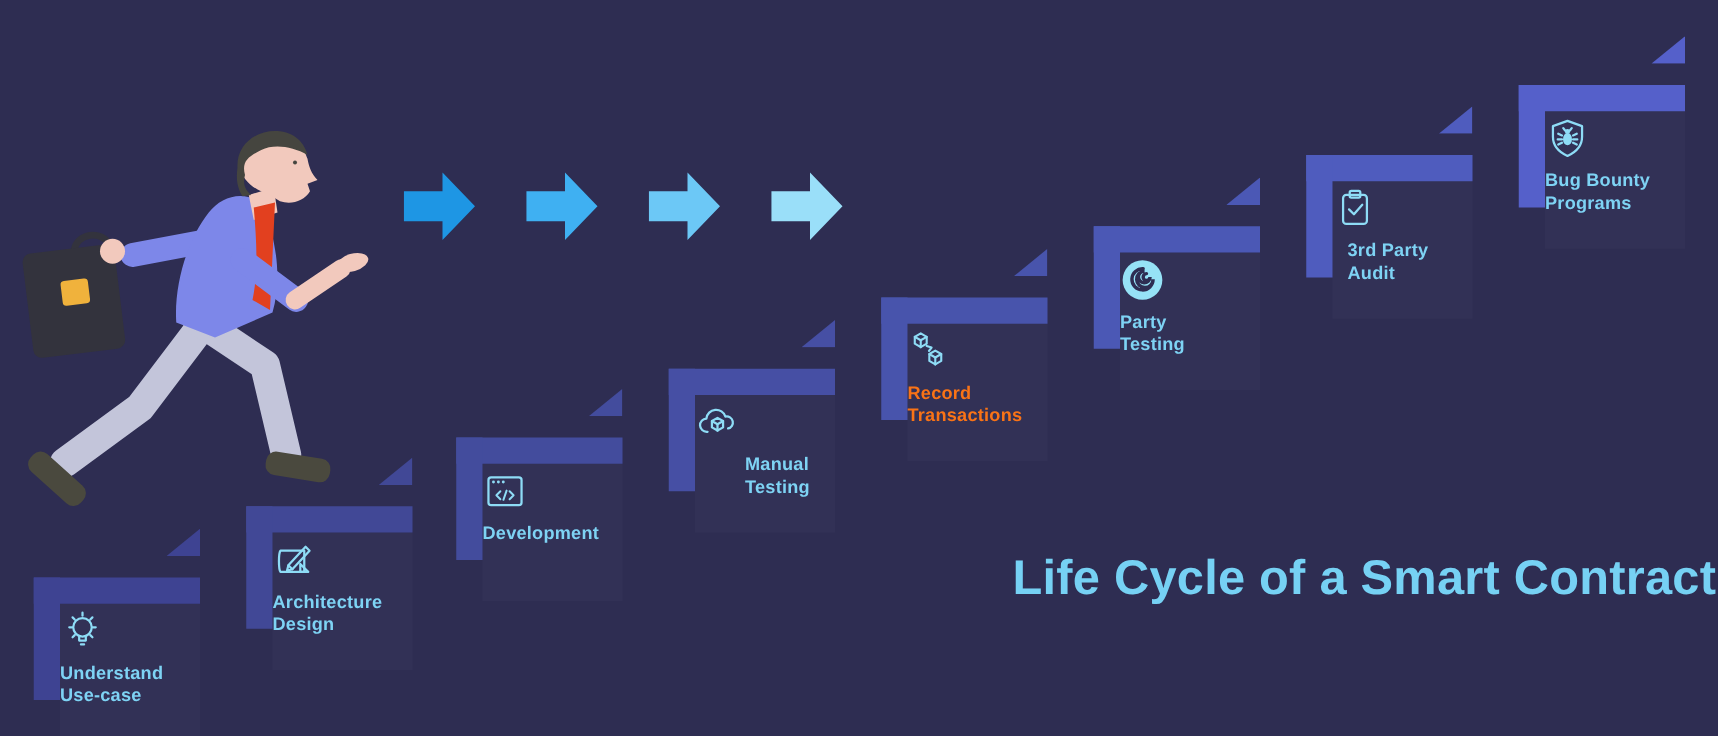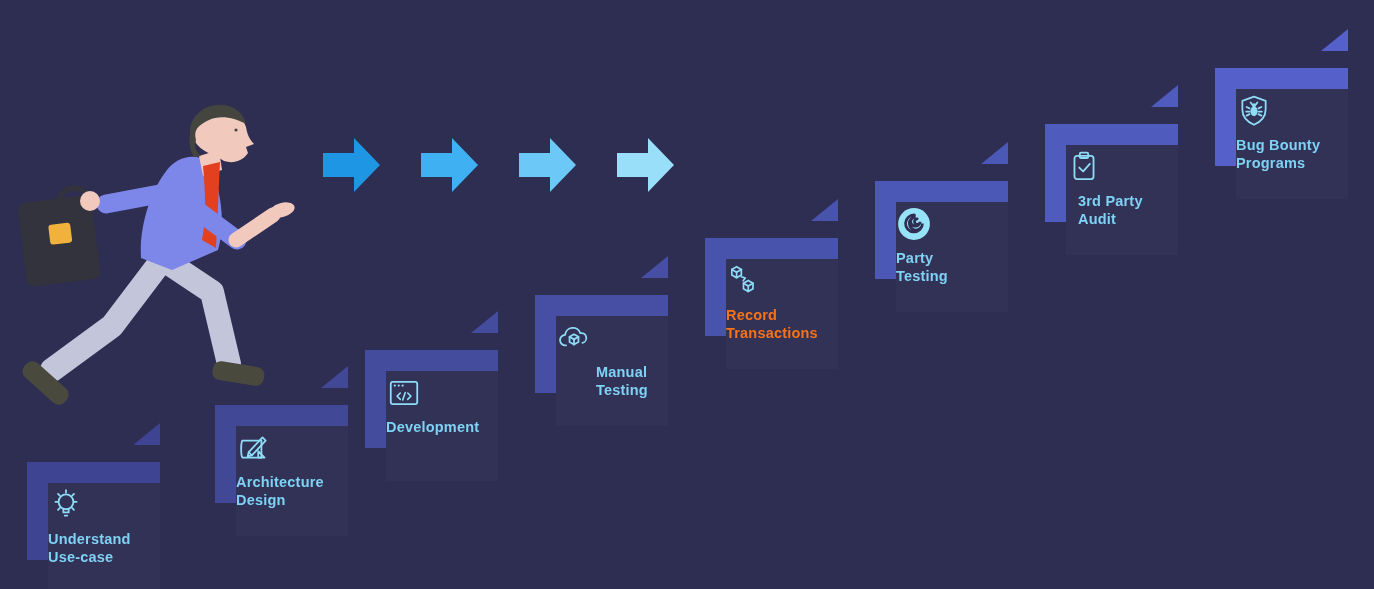--- a/index.html
+++ b/index.html
@@ -97,21 +97,21 @@
           <path d="M15.8,27 L18.2,27"></path>
           <path d="M17,3 L17,5.2 M7,14 L9.2,14 M24.8,14 L27,14 M9.5,6.5 L11.1,8.1 M24.5,6.5 L22.9,8.1 M9.5,21.5 L11.1,19.9 M24.5,21.5 L22.9,19.9"></path>
         </g>
       </svg>
     </div>
     <div class="label" style="color: rgb(126, 211, 244);">
       <span>Understand</span><br><span>Use-case</span>
     </div>
   </div>
 
-  <div class="step" style="left:215px;top:405px">
+  <div class="step" style="left:197px;top:405px">
     <div class="tri" style="background: rgb(65, 72, 150);"></div>
     <div class="inner"></div>
     <div class="bar-h" style="background: rgb(65, 72, 150);"></div>
     <div class="bar-v" style="background: rgb(65, 72, 150);"></div>
     <div class="icon">
       <svg viewBox="0 0 34 34" width="36" height="36">
         <g fill="none" stroke-width="1.7" stroke-linecap="round" stroke-linejoin="round" stroke="#8edcf6">
           <path d="M6,10 L24,10 L24,26 L6,26 C4.5,24 4.5,12 6,10 Z"></path>
           <path d="M12,21 L25,7 L28,10 L15,24 Z"></path>
           <path d="M12,21 L11,25 L15,24"></path>
@@ -244,14 +244,15 @@
           <ellipse cx="17" cy="17.3" rx="3.4" ry="4.6"></ellipse>
           <circle cx="17" cy="11.6" r="1.9"></circle>
         </g>
       </svg>
     </div>
     <div class="label" style="color: rgb(126, 211, 244);">
       <span>Bug Bounty</span><br><span>Programs</span>
     </div>
   </div>
 
+  <div class="title" style="color: rgb(118, 209, 244);">Life Cycle of a Smart Contract</div>
 
 </div>
 
 </body></html>

